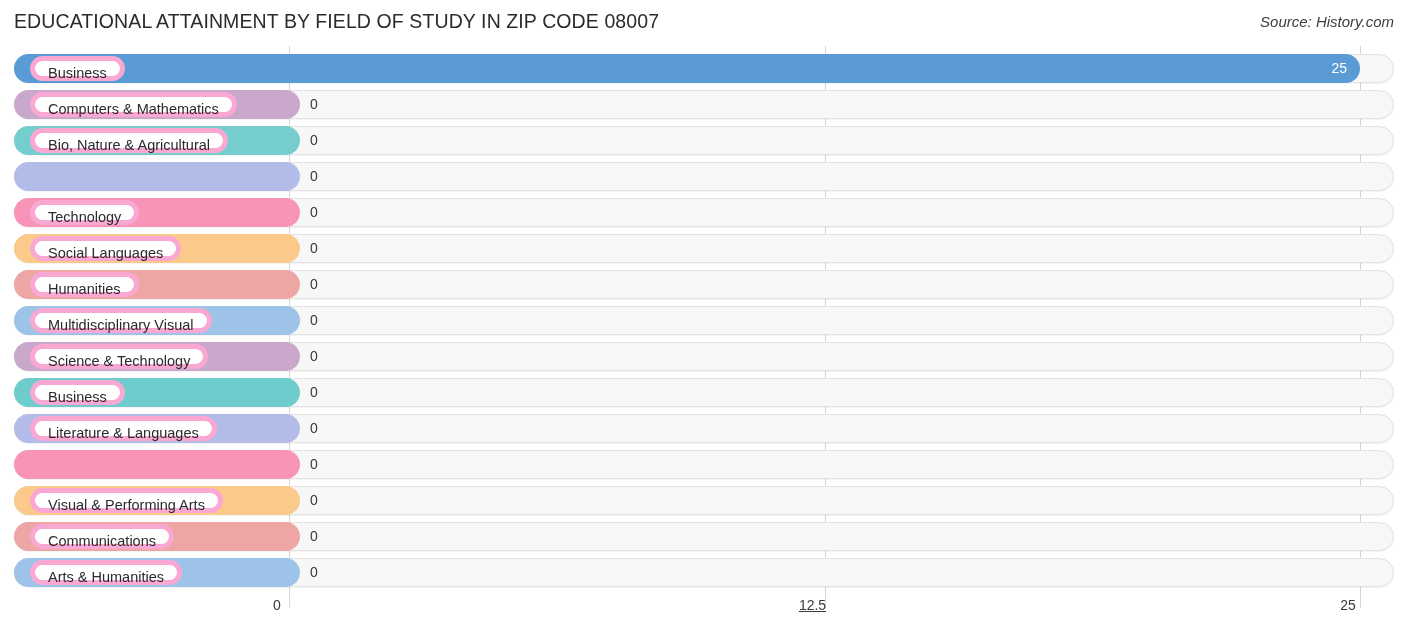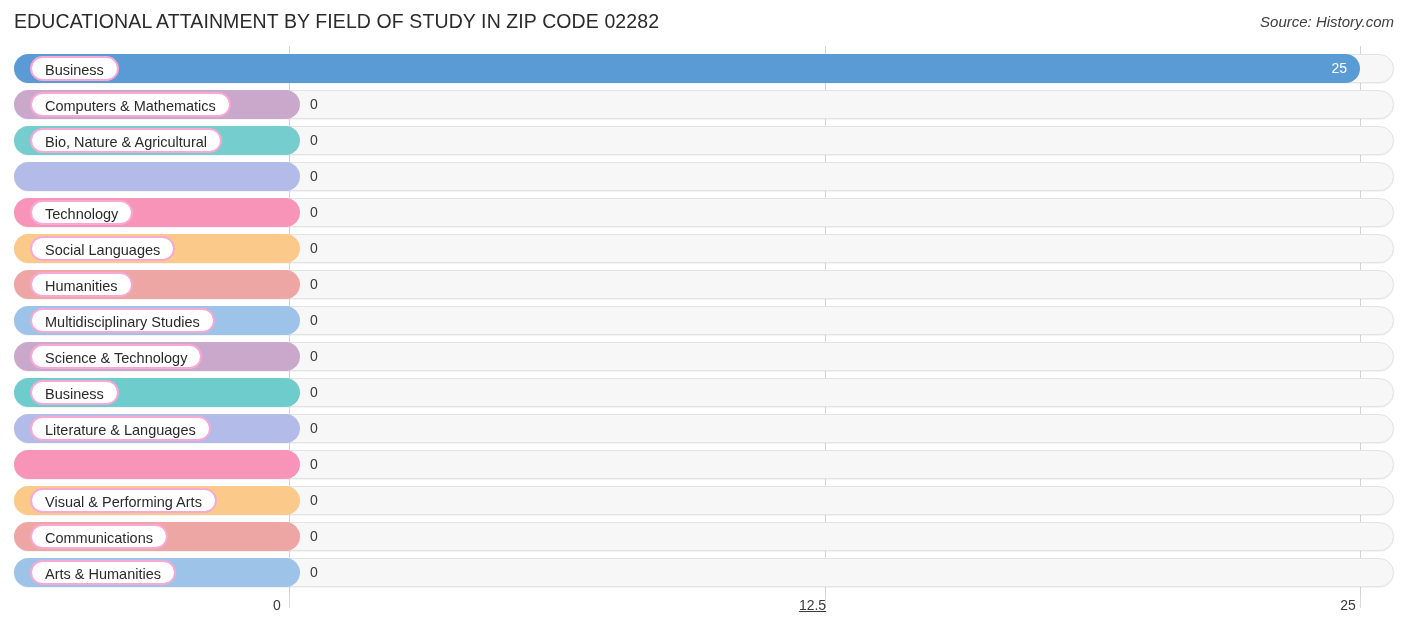--- a/index.html
+++ b/index.html
@@ -103,21 +103,21 @@
     white-space: nowrap;
   }
   .label-pill {
     position: absolute;
     left: 16px;
     top: 2px;
     height: 25px;
     line-height: 25px;
     padding: 0 13px 0 13px;
     background: #ffffff;
-    border: 2px solid #f9a8d4;
+    border: 5px solid #f9a8d4;
     border-radius: 13px;
     font-size: 14.5px;
     color: #2b2b2b;
     white-space: nowrap;
     box-sizing: border-box;
   }
 
   
   #axis {
     position: absolute;
@@ -139,21 +139,21 @@
     top: 0;
     width: 1px;
     height: 13px;
     background: #d9d9d9;
   }
 </style>
 </head>
 <body>
 
 <div id="header">
-  <div id="page-title">EDUCATIONAL ATTAINMENT BY FIELD OF STUDY IN ZIP CODE 02282</div>
+  <div id="page-title">EDUCATIONAL ATTAINMENT BY FIELD OF STUDY IN ZIP CODE 08007</div>
   <div id="source-note">Source: History.com</div>
 </div>
 
 <div id="plot">
   <div id="gridlines">
       <div class="gridline" style="left: 289px;"></div>
       <div class="gridline" style="left: 824.5px;"></div>
       <div class="gridline" style="left: 1360px;"></div>
     </div>
   <div id="rows">
@@ -196,21 +196,21 @@
       <div class="row" style="top: 224px;">
         <div class="track"></div>
         <div class="bar" style="width: 286px; background: rgb(237, 166, 163);"></div>
         <span class="bar-value-outside" style="left: 296px;">0</span>
         <div class="label-pill">Humanities</div>
       </div>
       <div class="row" style="top: 260px;">
         <div class="track"></div>
         <div class="bar" style="width: 286px; background: rgb(157, 195, 232);"></div>
         <span class="bar-value-outside" style="left: 296px;">0</span>
-        <div class="label-pill">Multidisciplinary Studies</div>
+        <div class="label-pill">Multidisciplinary Visual</div>
       </div>
       <div class="row" style="top: 296px;">
         <div class="track"></div>
         <div class="bar" style="width: 286px; background: rgb(201, 168, 204);"></div>
         <span class="bar-value-outside" style="left: 296px;">0</span>
         <div class="label-pill">Science &amp; Technology</div>
       </div>
       <div class="row" style="top: 332px;">
         <div class="track"></div>
         <div class="bar" style="width: 286px; background: rgb(111, 204, 204);"></div>

